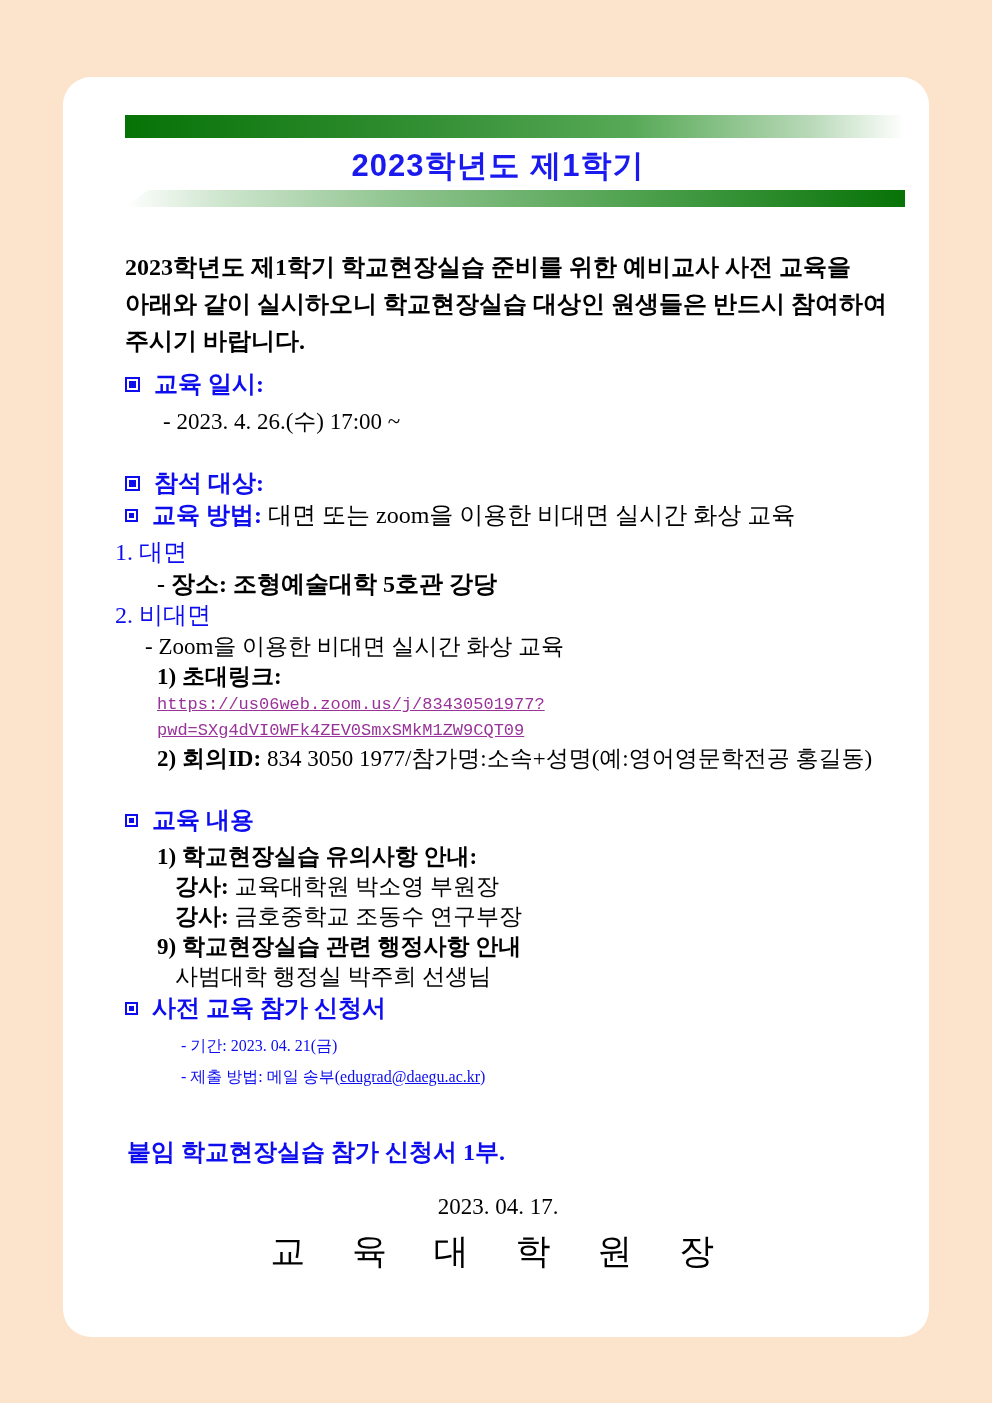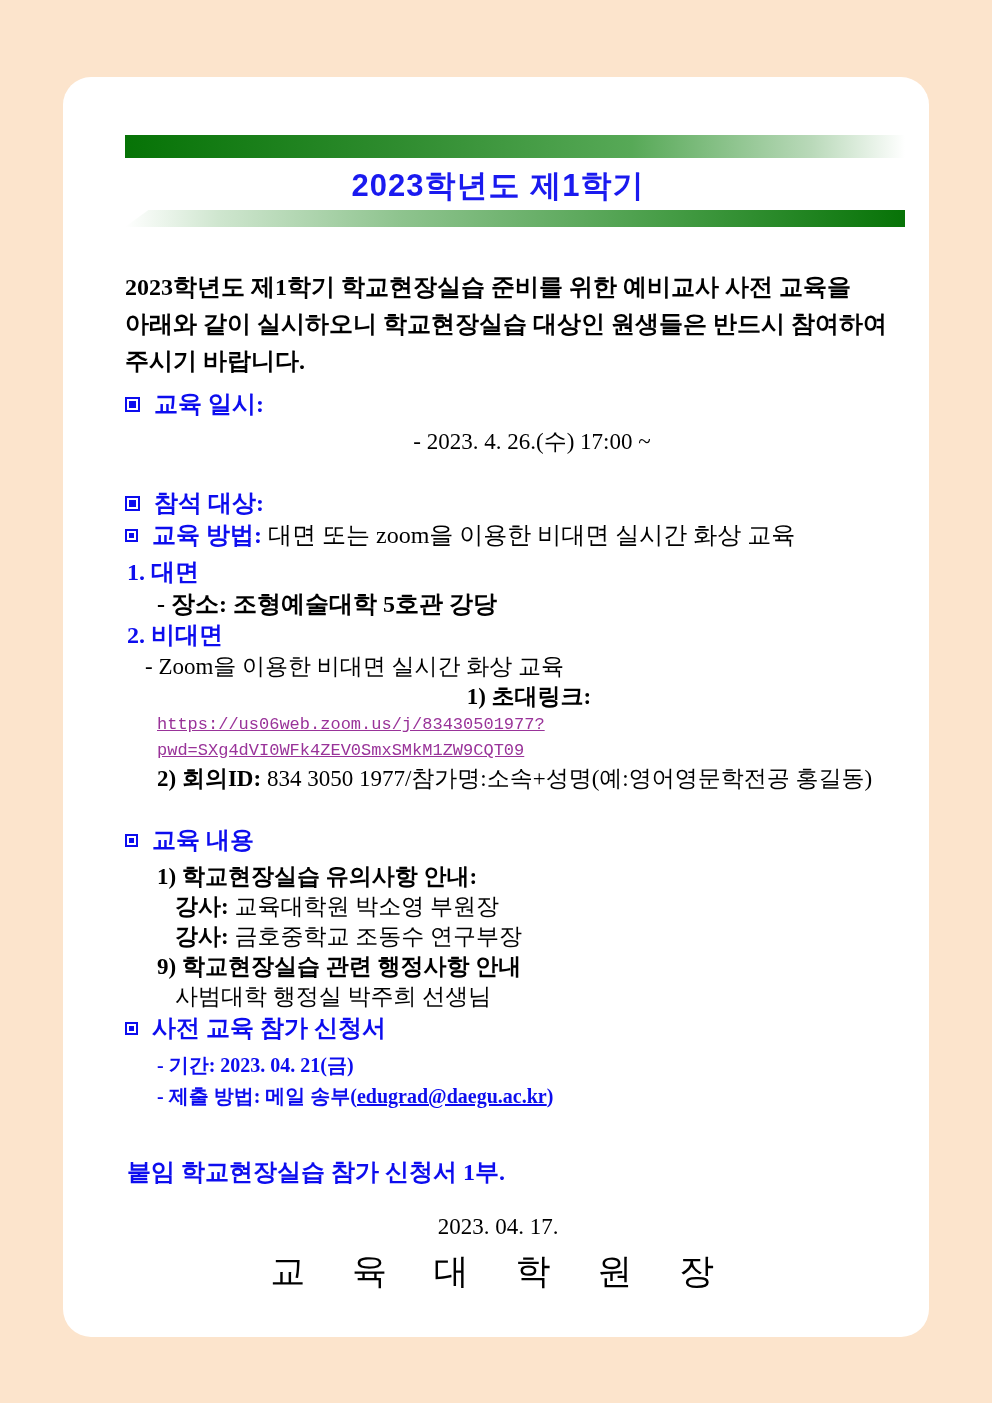--- a/index.html
+++ b/index.html
@@ -17,21 +17,21 @@
     color:var(--ink);
     width:992px;height:1403px;
     position:relative;
   }
   .card{
     position:absolute;
     left:63px;top:77px;
     width:866px;height:1260px;
     background:var(--card);
     border-radius:28px;
-    padding:58px 28px 0 32px;
+    padding:38px 28px 0 32px;
   }
   .bar{display:block;}
   .bar-top{
     width:780px;height:23px;margin-left:30px;
     background:linear-gradient(90deg,#067306 0%,#2f8c2f 35%,#57a957 65%,#b9d9b9 88%,#ffffff 100%);
   }
   .bar-bottom{
     width:780px;height:17px;margin:4px 0 0 30px;
     background:linear-gradient(90deg,#ffffff 0%,#cfe6cf 12%,#8fc48f 35%,#459c45 70%,#077307 100%);
     clip-path:polygon(0% 100%,3% 0%,100% 0%,100% 100%);
@@ -56,37 +56,37 @@
   .hline{display:flex;align-items:center;margin-left:30px;font-size:24px;line-height:32px;}
   .hline .htext{color:var(--blue);font-weight:bold;}
   .hline .rest{color:var(--ink);font-weight:normal;margin-left:6px;}
   .sq{
     display:inline-block;position:relative;flex:0 0 auto;
     width:13px;height:13px;border:2px solid var(--blue);
     margin-right:14px;
   }
   .sq::after{content:"";position:absolute;inset:2px;background:var(--blue);}
   .sq.lg{width:15px;height:15px;}
-  .body{font-size:23px;line-height:31px;text-align:center;}
+  .body{font-size:23px;line-height:31px;}
   .b{font-weight:bold;}
   .ind1{margin-left:68px;}
-  .num-title{margin-left:32px;font-size:24px;line-height:31px;font-weight:bold;color:var(--blue);}
+  .num-title{margin-left:20px;font-size:24px;line-height:31px;font-weight:normal;color:var(--blue);}
   .place{margin-left:62px;font-size:24px;line-height:32px;font-weight:bold;}
   .zoomdesc{margin-left:50px;font-size:23px;line-height:31px;}
-  .linkline{margin-left:62px;font-size:23px;line-height:30px;font-weight:bold;text-align:center;}
+  .linkline{margin-left:62px;font-size:23px;line-height:30px;font-weight:bold;}
   .url{
     display:inline-block;margin-left:62px;
     font-family:"Liberation Mono","DejaVu Sans Mono",monospace;
     font-size:17px;line-height:26px;
     color:var(--purple);text-decoration:underline;
   }
   .meet{margin-left:62px;font-size:23px;line-height:30px;white-space:nowrap;}
   .lect-title{margin-left:62px;font-size:23px;line-height:30px;font-weight:bold;}
   .lect-sub{margin-left:80px;font-size:23px;line-height:30px;}
-  .app-item{margin-left:62px;font-size:20px;line-height:31px;font-weight:bold;color:var(--blue);}
+  .app-item{margin-left:86px;font-size:16px;line-height:31px;font-weight:normal;color:var(--blue);}
   .app-item a{color:var(--blue);}
   .attach{margin-left:32px;font-size:24px;line-height:32px;font-weight:bold;color:var(--blue);}
   .date{margin-top:26px;text-align:center;font-size:23px;}
   .sign{
     margin-top:8px;text-align:center;
     font-size:35px;letter-spacing:12px;word-spacing:14px;
   }
   .mt6{margin-top:6px;} .mt8{margin-top:8px;} .mt26{} .mt30{margin-top:30px;}
   .mt44{margin-top:44px;}
   a{cursor:pointer;}

